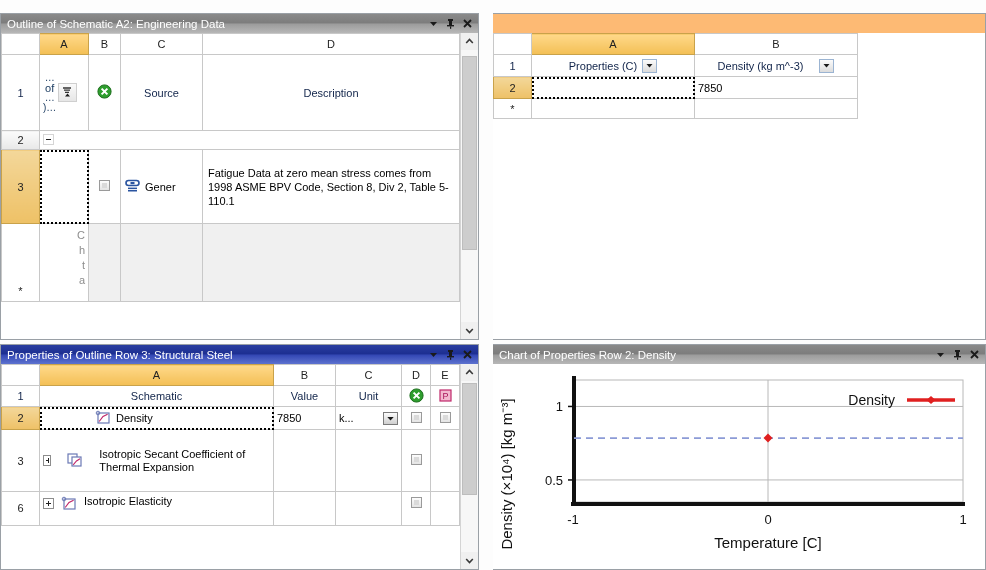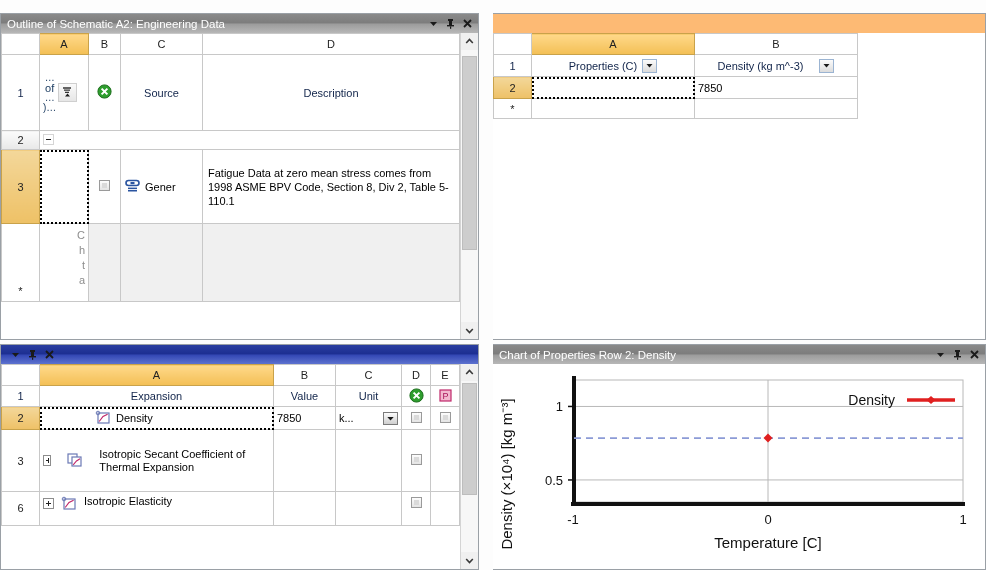--- a/index.html
+++ b/index.html
@@ -267,20 +267,21 @@
           <td class="cell-left"></td>
           <td class="cell-left"></td>
         </tr>
       </tbody>
         </table>
     </div>
   </div>
 
   <div class="panel" style="left:0;top:344px;width:479px;height:226px;">
     <div class="titlebar active">
+      <span class="title-text">Properties of Outline Row 3: Structural Steel</span>
       <span class="tbtn">
           <svg width="11" height="11" viewBox="0 0 11 11">
             <path d="M2 4 L9 4 L5.5 8 Z" fill="#1a1a1a"></path>
           </svg>
         </span>
       <span class="tbtn">
           <svg width="11" height="11" viewBox="0 0 11 11">
             <rect x="3" y="1" width="5" height="2" fill="#1a1a1a"></rect>
             <rect x="4" y="3" width="3" height="4" fill="#1a1a1a"></rect>
             <rect x="2" y="7" width="7" height="1.4" fill="#1a1a1a"></rect>
@@ -309,21 +310,21 @@
               <tr>
             <td class="colhdr"></td>
             <td class="colhdr sel">A</td>
             <td class="colhdr">B</td>
             <td class="colhdr">C</td>
             <td class="colhdr">D</td>
             <td class="colhdr">E</td>
           </tr>
           <tr class="hdrrow" style="height:21px;">
             <td class="rowhdr">1</td>
-            <td class="cell-center">Expansion</td>
+            <td class="cell-center">Schematic</td>
             <td class="cell-center">Value</td>
             <td class="cell-center">Unit</td>
             <td class="cell-center">
               <span>
                 <svg width="15" height="15" viewBox="0 0 15 15">
                       <circle cx="7.5" cy="7.5" r="6.6" fill="#2e9e2e" stroke="#1d6e1d"></circle>
                       <path d="M4.6 4.6 L10.4 10.4 M10.4 4.6 L4.6 10.4" stroke="#fff" stroke-width="2"></path>
                     </svg>
               </span>
             </td>

